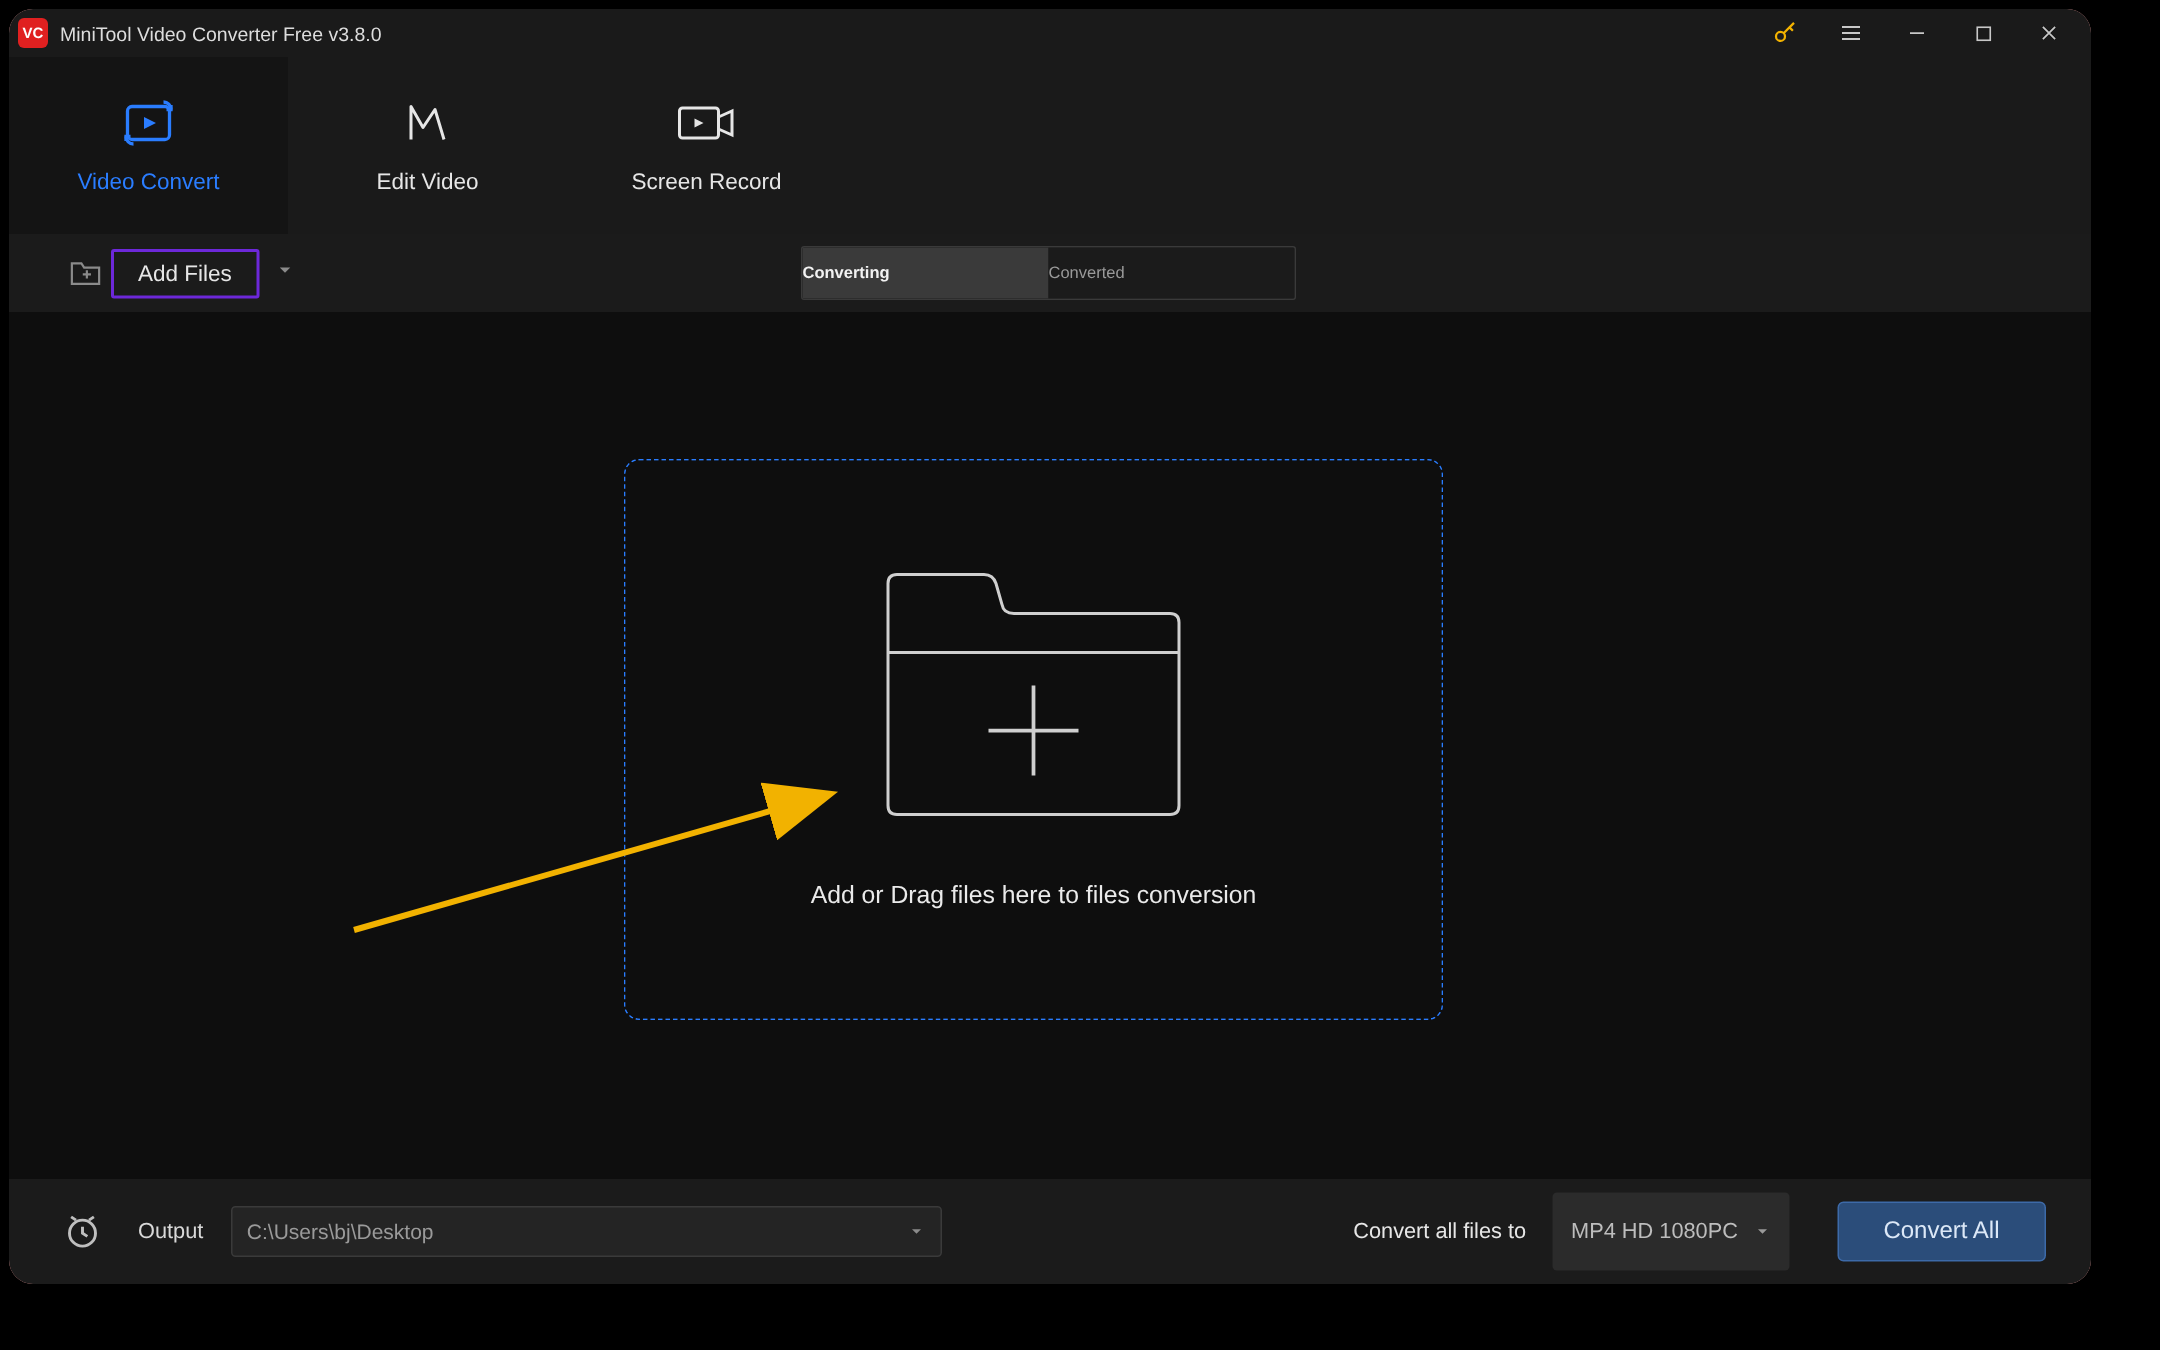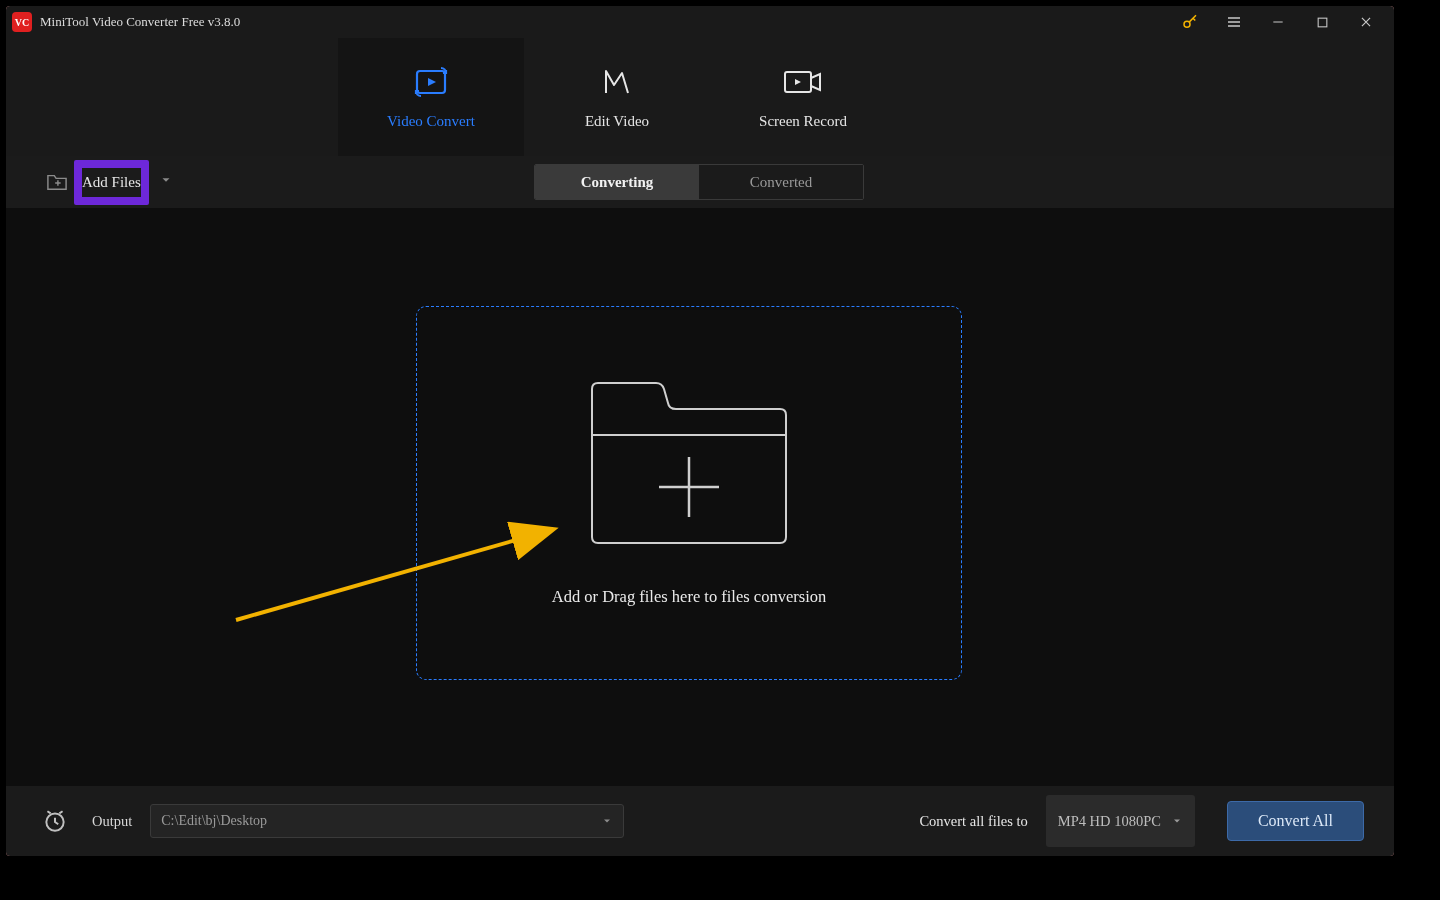--- a/index.html
+++ b/index.html
@@ -3,26 +3,25 @@
 <meta charset="utf-8">
 <style>
   * { box-sizing: border-box; margin: 0; padding: 0; }
   html, body { width: 1440px; height: 900px; overflow: hidden; font-family: "Segoe UI", Arial, sans-serif; }
   body { background: #000; }
 
   .app {
     position: absolute;
     left: 6px; top: 6px; width: 1388px; height: 850px;
     background: #fca5a5;
-    border-radius: 4px;
+    border-radius: 16px;
     display: flex;
     flex-direction: column;
     color: #e6e6e6;
     overflow: hidden;
-    font-family: Liberation Serif, serif;
   }
 
   
   .titlebar {
     height: 32px;
     background: #1a1a1a;
     display: flex;
     align-items: center;
     padding: 0 6px 0 6px;
     font-size: 13px;
@@ -44,21 +43,20 @@
     color: #c8c8c8;
   }
   .titlebar .key-icon { color: #f2b200; }
 
   
   .topnav {
     height: 118px;
     background: #1a1a1a;
     display: flex;
     align-items: stretch;
-    padding-left: 332px;
   }
   .topnav .tab {
     width: 186px;
     display: flex;
     flex-direction: column;
     align-items: center;
     justify-content: center;
     gap: 14px;
     color: #e6e6e6;
     font-size: 15px;
@@ -80,43 +78,43 @@
     padding: 0 16px;
     gap: 10px;
     position: relative;
   }
   .addfiles-wrap {
     display: flex; align-items: center; gap: 6px;
     margin-left: 24px;
   }
   .addfiles-icon { color: #8b8b8b; display:flex; }
   .addfiles-btn {
-    border: 8px solid #6d28d9;
-    padding: 6px 0;
+    border: 2px solid #6d28d9;
+    padding: 6px 16px;
     color: #e6e6e6;
     font-size: 15px;
     background: transparent;
     border-radius: 2px;
   }
   .dropdown-arrow { color: #8b8b8b; margin-left: 4px; }
 
   .segmented {
     position: absolute;
     left: 528px;
     top: 8px;
     display: flex;
     border: 1px solid #3a3a3a;
     border-radius: 2px;
     overflow: hidden;
     height: 36px;
   }
   .segmented .seg {
     width: 164px;
-    display: flex; align-items: center; justify-content: center;
-    font-size: 15px;
+    display: flex; align-items: center; 
+    font-size: 11px;
     color: #9a9a9a;
     background: #1b1b1b;
   }
   .segmented .seg.active {
     background: #3a3a3a;
     color: #f2f2f2;
     font-weight: 600;
   }
 
   
@@ -319,21 +317,21 @@
   <div class="bottombar">
     <span class="clock">
       <svg width="26" height="26" viewBox="0 0 24 24" fill="none" stroke="#bfbfbf" stroke-width="1.8">
         <circle cx="12" cy="13" r="8"></circle>
         <path d="M12 9 v4 l3 2"></path>
         <path d="M5 3 l3 2 M19 3 l-3 2"></path>
       </svg>
     </span>
     <span class="output-label">Output</span>
     <div class="output-path">
-      <span>C:\Edit\bj\Desktop</span>
+      <span>C:\Users\bj\Desktop</span>
       <svg width="12" height="12" viewBox="0 0 24 24" fill="#8b8b8b">
           <path d="M6 9 l6 6 l6 -6 z"></path>
         </svg>
     </div>
     <div class="spacer"></div>
     <span class="convert-label">Convert all files to</span>
     <div class="format-select">
       <span>MP4 HD 1080PC</span>
       <svg width="12" height="12" viewBox="0 0 24 24" fill="#9a9a9a">
           <path d="M6 9 l6 6 l6 -6 z"></path>

